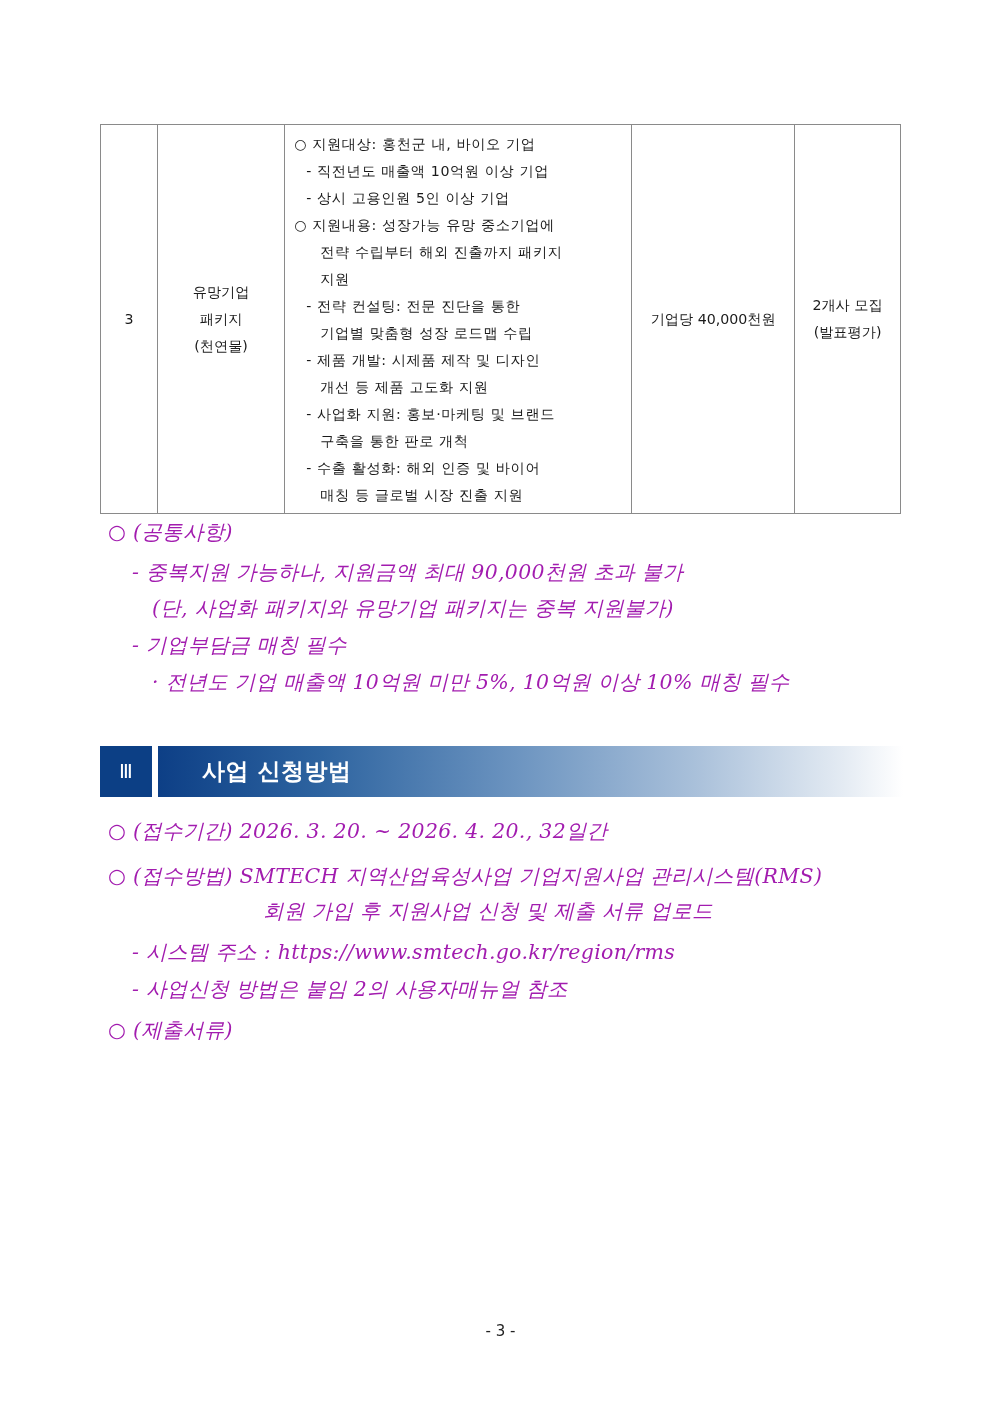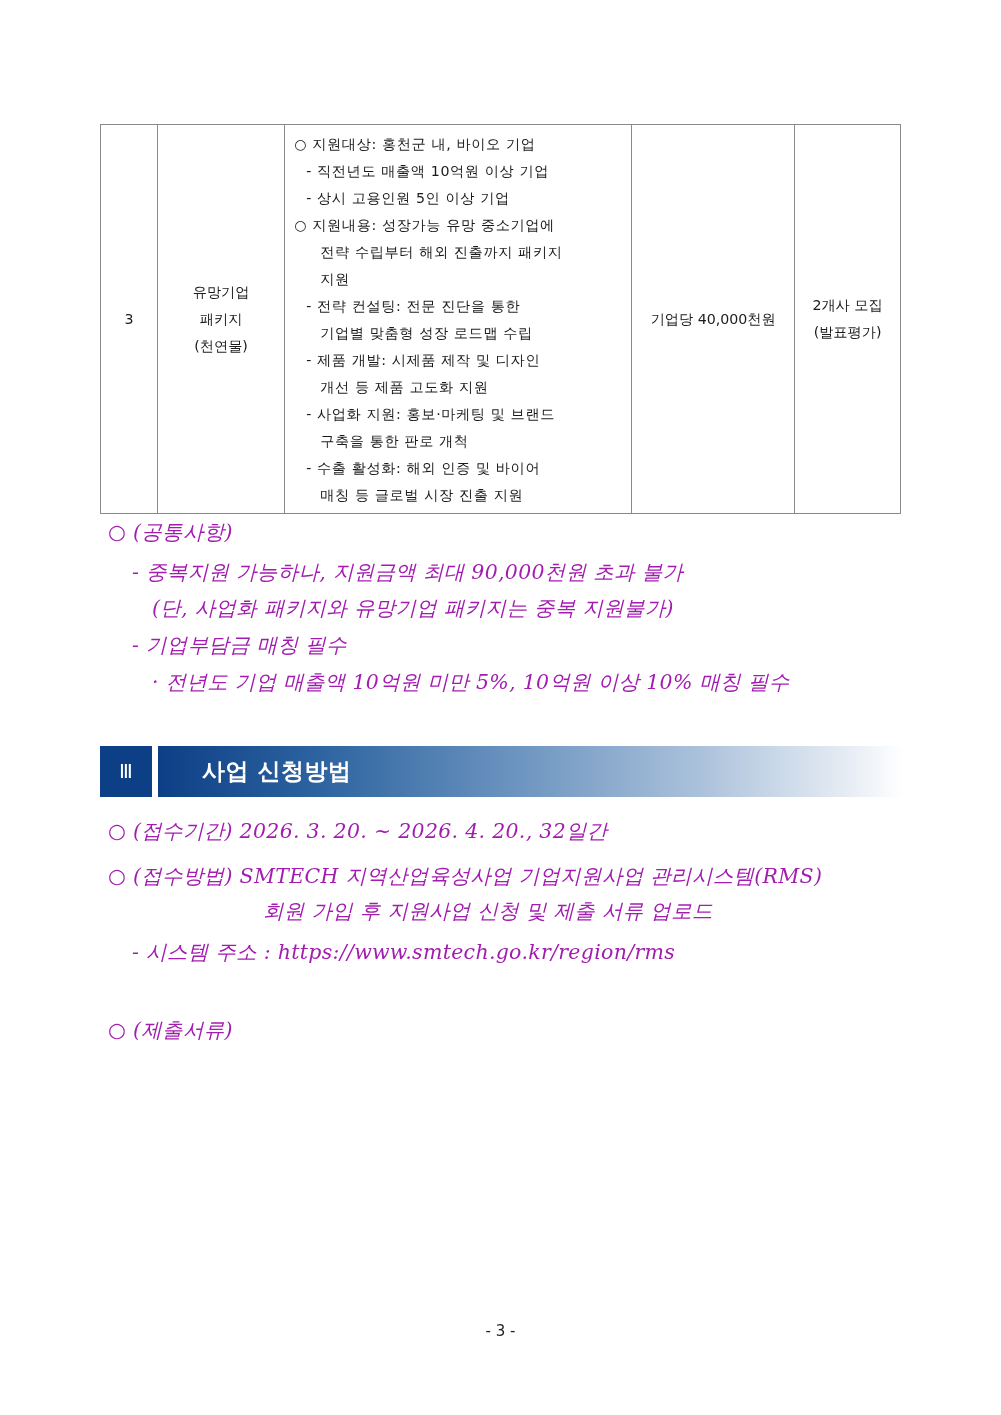--- a/index.html
+++ b/index.html
@@ -90,16 +90,17 @@
   <div class="sec-num">Ⅲ</div>
   <div class="sec-bar"></div>
   <div class="sec-title">사업 신청방법</div>
 
   <div class="txt" style="left:108px; top:817px;">○ (접수기간) 2026. 3. 20. ~ 2026. 4. 20., 32일간</div>
   <div class="txt" style="left:263px; top:897px;">회원 가입 후 지원사업 신청 및 제출 서류 업로드</div>
   <div class="txt" style="left:108px; top:862px;">○ (접수방법) SMTECH 지역산업육성사업 기업지원사업 관리시스템(RMS)</div>
   <div class="txt" style="left:132px; top:938px;">
     <span>- 시스템 주소 : </span><span>https://www.smtech.go.kr/region/rms</span>
   </div>
+  <div class="txt" style="left:132px; top:975px;">- 사업신청 방법은 붙임 2의 사용자매뉴얼 참조</div>
   <div class="txt" style="left:108px; top:1016px;">○ (제출서류)</div>
 
   <div class="pagenum">- 3 -</div>
 </div>
 
 </body></html>

